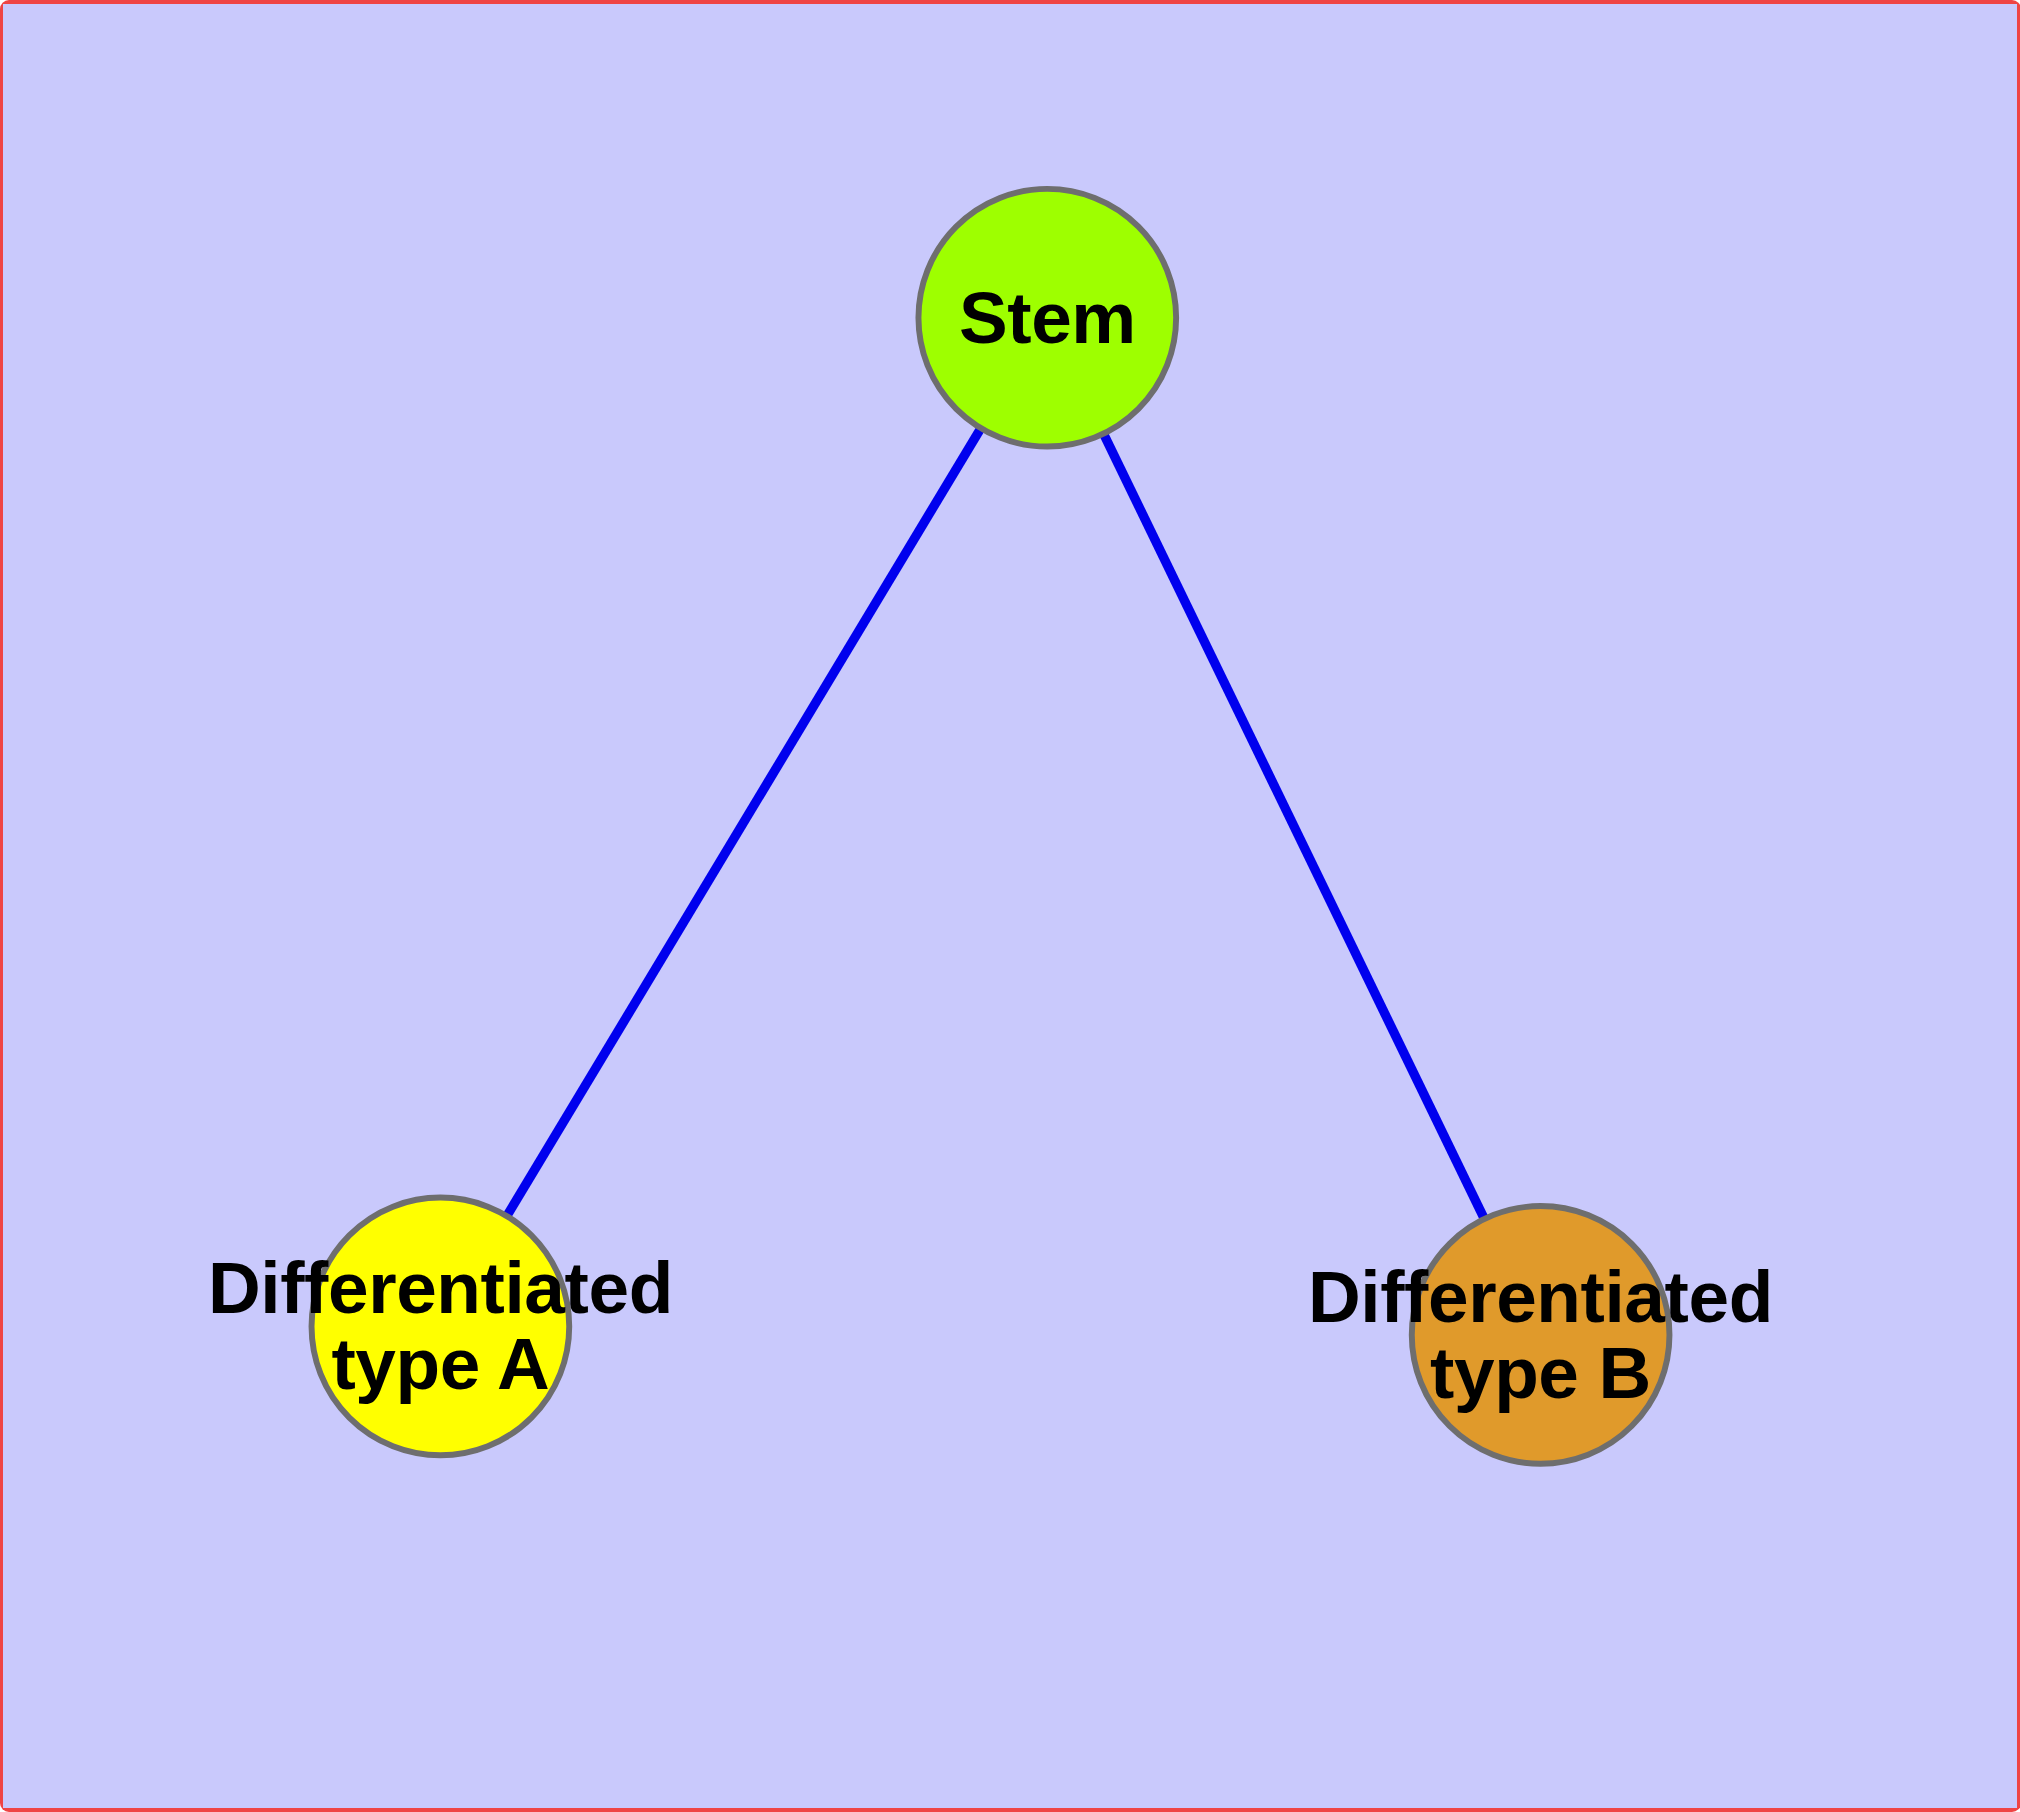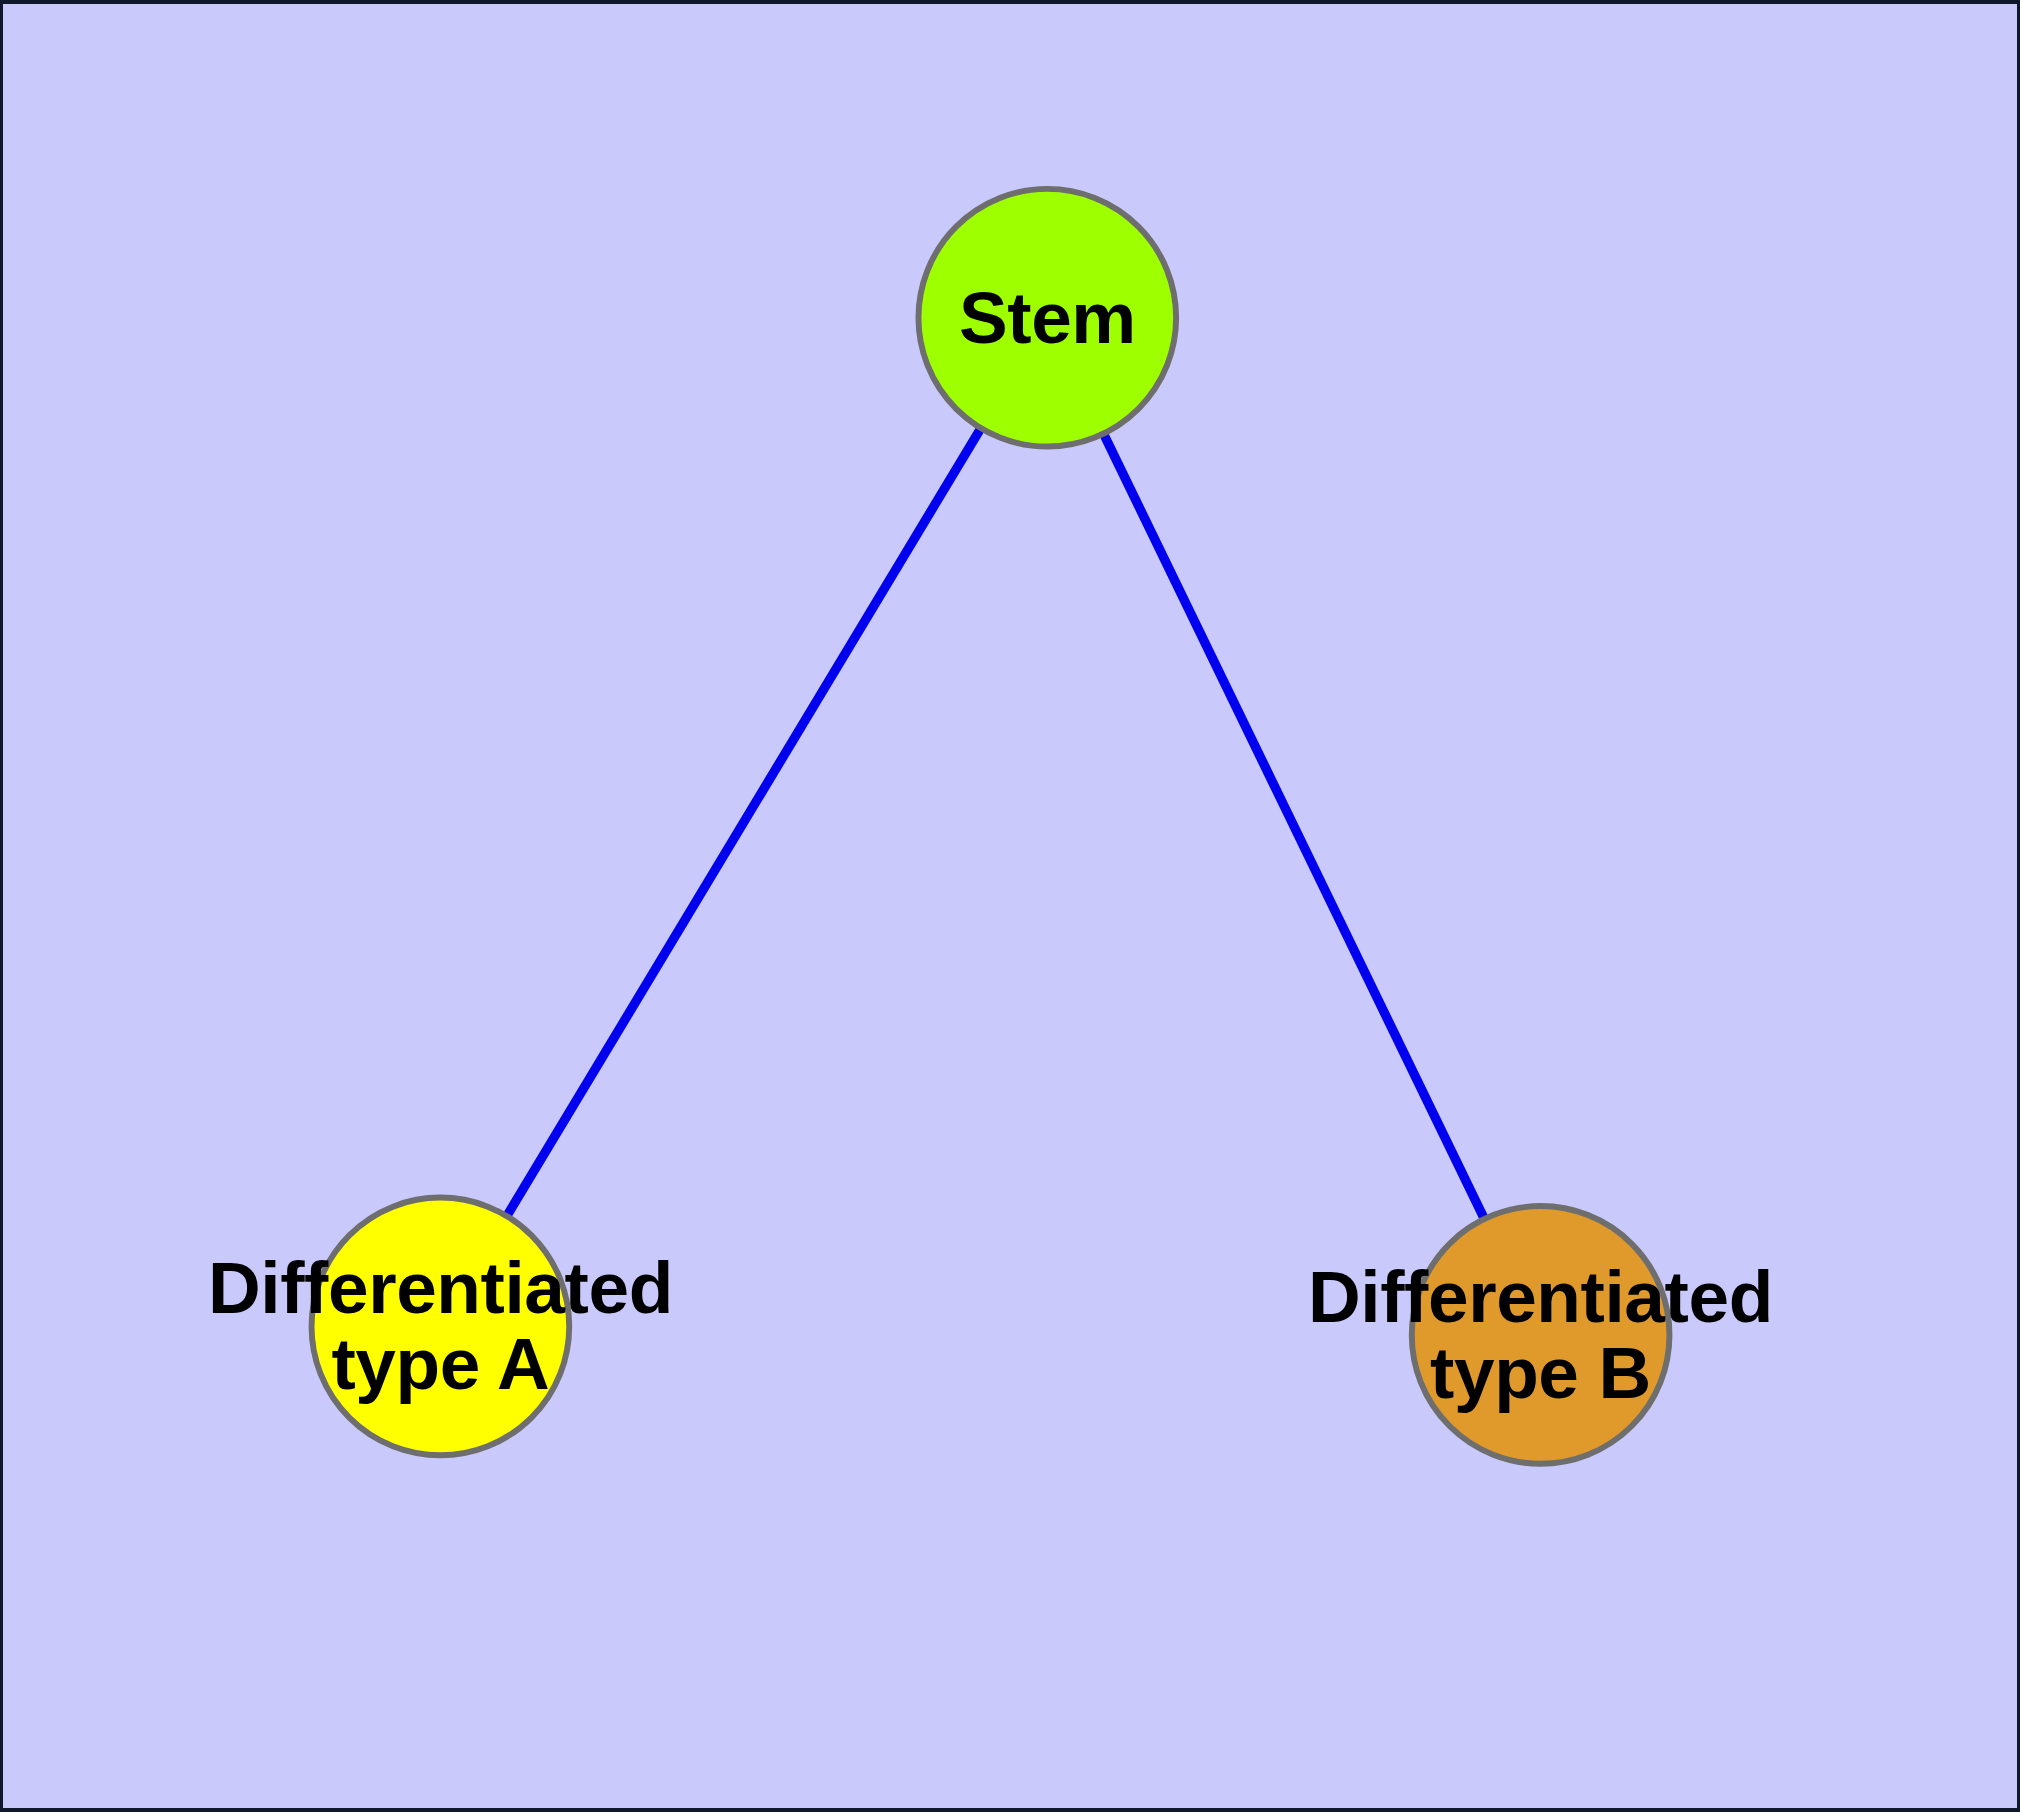--- a/index.html
+++ b/index.html
@@ -4,23 +4,24 @@
 <style>
   html, body {
     margin: 0;
     padding: 0;
     background: #ffffff;
   }
   #canvas {
     position: relative;
     width: 2021px;
     height: 1812px;
-    background: #0f172a;
+    background: #ef4444;
     overflow: hidden;
     font-family: "Liberation Sans", sans-serif;
+    border-radius: 9px;
   }
   #plot-area {
     position: absolute;
     left: 3.4px;
     top: 4.2px;
     width: 2014px;
     height: 1804px;
     background: #c9c9fc;
   }
   #graph-svg {

